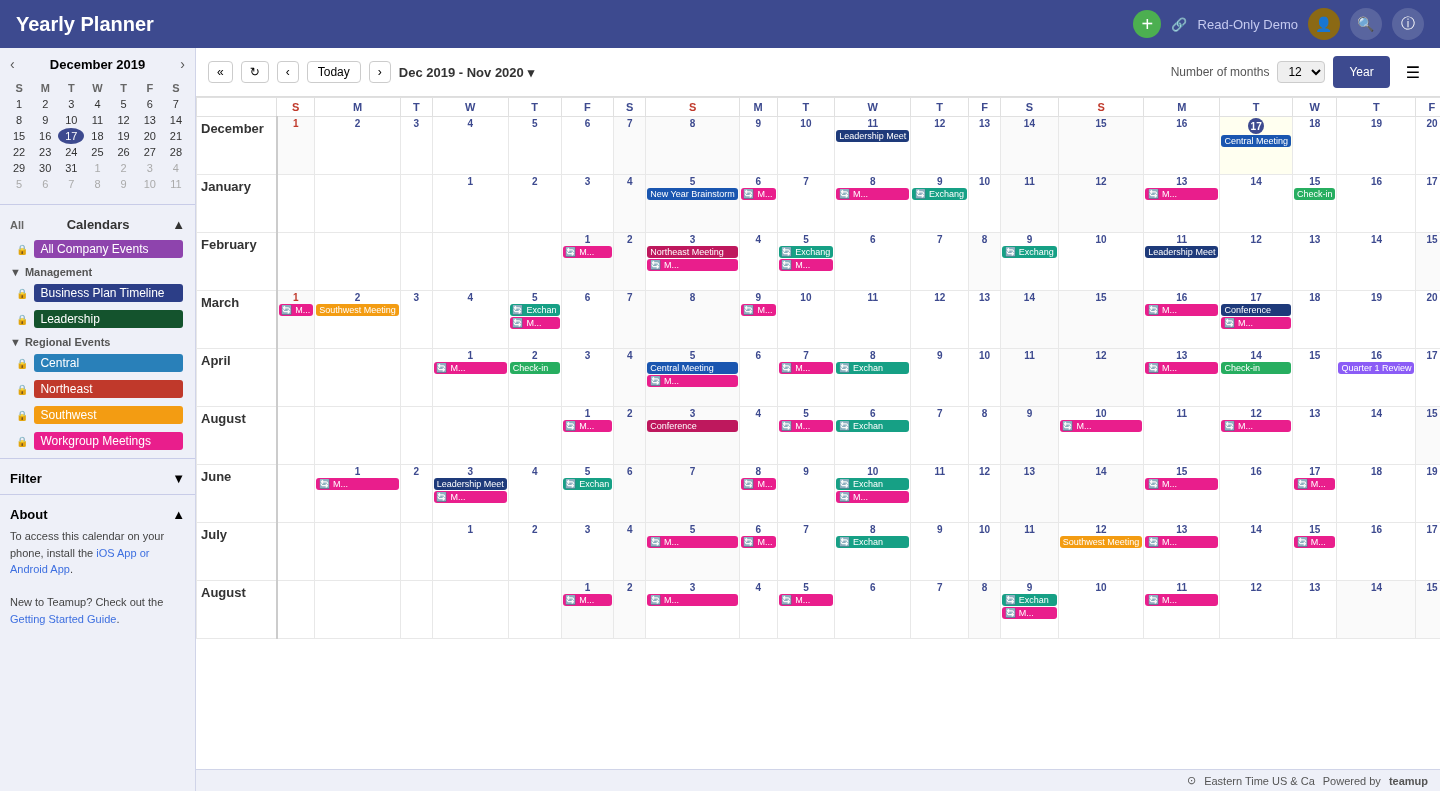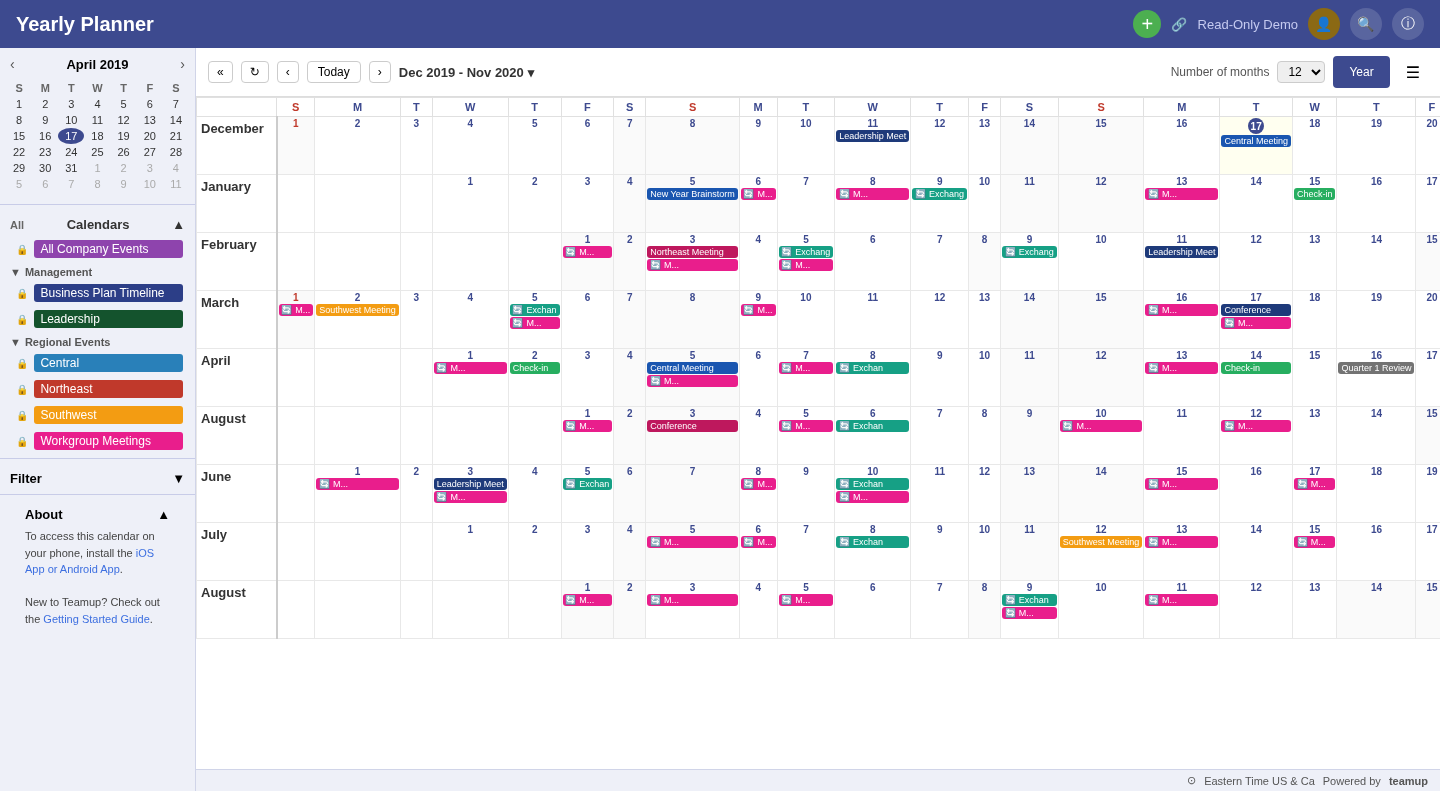--- a/index.html
+++ b/index.html
@@ -65,21 +65,21 @@
     .cal-item {
       display: flex; align-items: center; gap: 6px;
       padding: 3px 8px 3px 12px;
       font-size: 12px; cursor: pointer; border-radius: 3px; margin: 1px 4px;
     }
     .cal-item-label { flex: 1; font-size: 12px; font-weight: 500; color: white; padding: 2px 6px; border-radius: 3px; }
 
     .filter-section { padding: 8px 10px 4px; }
     .filter-header { display: flex; align-items: center; justify-content: space-between; font-size: 13px; font-weight: 600; cursor: pointer; }
 
-    .about-section { padding: 8px 25px; }
+    .about-section { padding: 8px 10px; }
     .about-header { display: flex; align-items: center; justify-content: space-between; font-size: 13px; font-weight: 600; cursor: pointer; margin-bottom: 6px; }
     .about-text { font-size: 11px; color: #444; line-height: 1.5; }
     .about-text a { color: #3d6fe0; text-decoration: none; }
 
     
     .cal-content { flex: 1; display: flex; flex-direction: column; overflow: hidden; }
 
     
     .cal-toolbar {
       display: flex; align-items: center; gap: 8px;
@@ -129,21 +129,21 @@
       display: block; border-radius: 3px; padding: 1px 3px;
       font-size: 9px; color: white; white-space: nowrap; overflow: hidden;
       text-overflow: ellipsis; margin-bottom: 1px; cursor: pointer;
     }
     .event-pill.blue { background: #1a56b0; }
     .event-pill.dark-blue { background: #1e3a7a; }
     .event-pill.red { background: #be185d; }
     .event-pill.pink { background: #e91e8c; }
     .event-pill.green { background: #27ae60; }
     .event-pill.yellow { background: #f39c12; }
-    .event-pill.gray { background: #737373; }
+    .event-pill.gray { background: #8b5cf6; }
     .event-pill.teal { background: #16a085; }
 
     .cell-day-wrap { display: flex; flex-direction: column; align-items: center; }
 
     
     .app-footer {
       background: #eef0f8; border-top: 1px solid #d0d4e8;
       padding: 4px 12px; font-size: 11px; color: #555;
       display: flex; align-items: center; gap: 8px; justify-content: flex-end;
     }
@@ -167,21 +167,21 @@
       <button class="icon-btn">ⓘ</button>
     </div>
   </header>
 
   <div class="main-layout">
 
     <aside class="sidebar">
 
       <div class="mini-cal-header">
         <button>‹</button>
-        <span>April 2019</span>
+        <span>December 2019</span>
         <button>›</button>
       </div>
 
       <div class="mini-cal-grid">
         <table>
           <thead>
             <tr>
               <th class="dow-sun">S</th>
               <th>M</th>
               <th>T</th>

